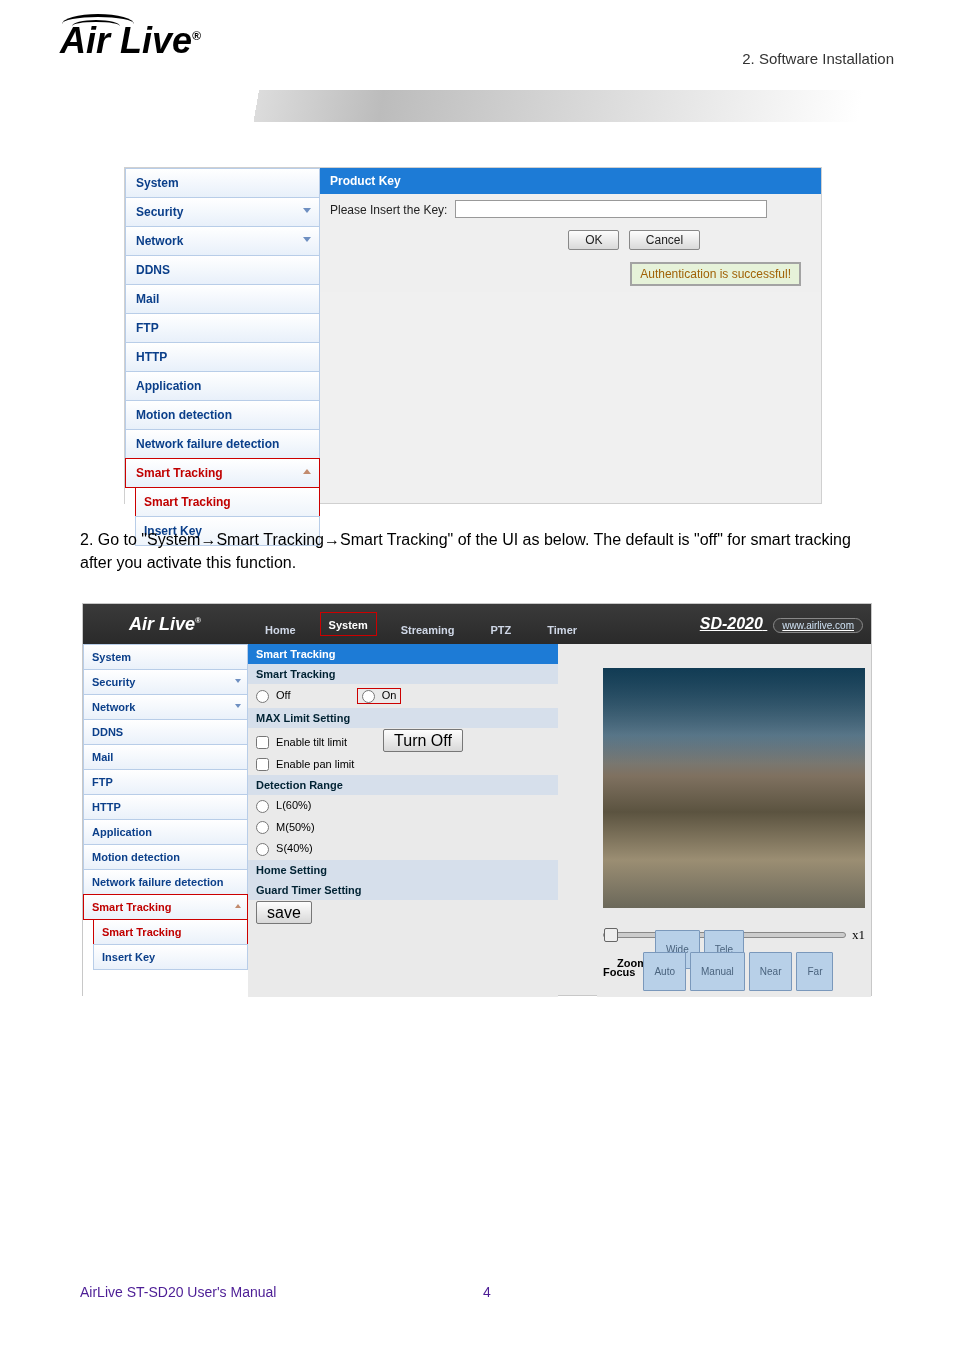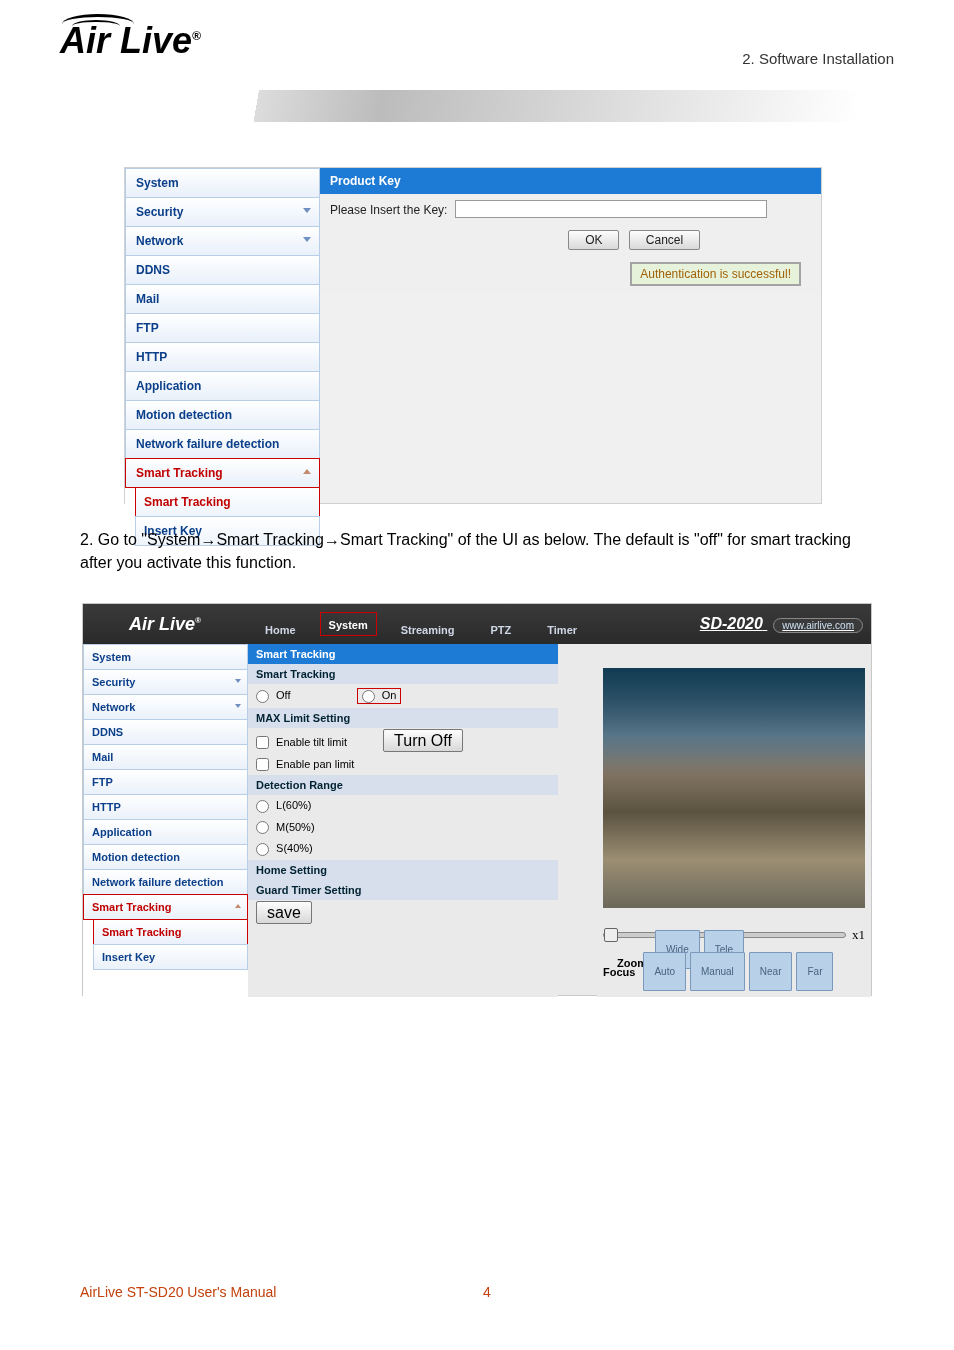--- a/index.html
+++ b/index.html
@@ -353,21 +353,21 @@
     cursor: pointer;
     border-radius: 1px;
   }
 
   .footer {
     position: absolute;
     bottom: 50px;
     left: 80px;
     right: 60px;
     font-size: 14px;
-    color: #c2410c;
+    color: #4c1d95;
   }
   .footer .pagenum { position: absolute; left: 50%; transform: translateX(-50%); }
 </style>
 </head>
 <body>
 
 <div class="page-header">
   <div class="logo">
     <span class="arc"></span><span class="arc2"></span>
     Air Live<span class="reg">®</span>

